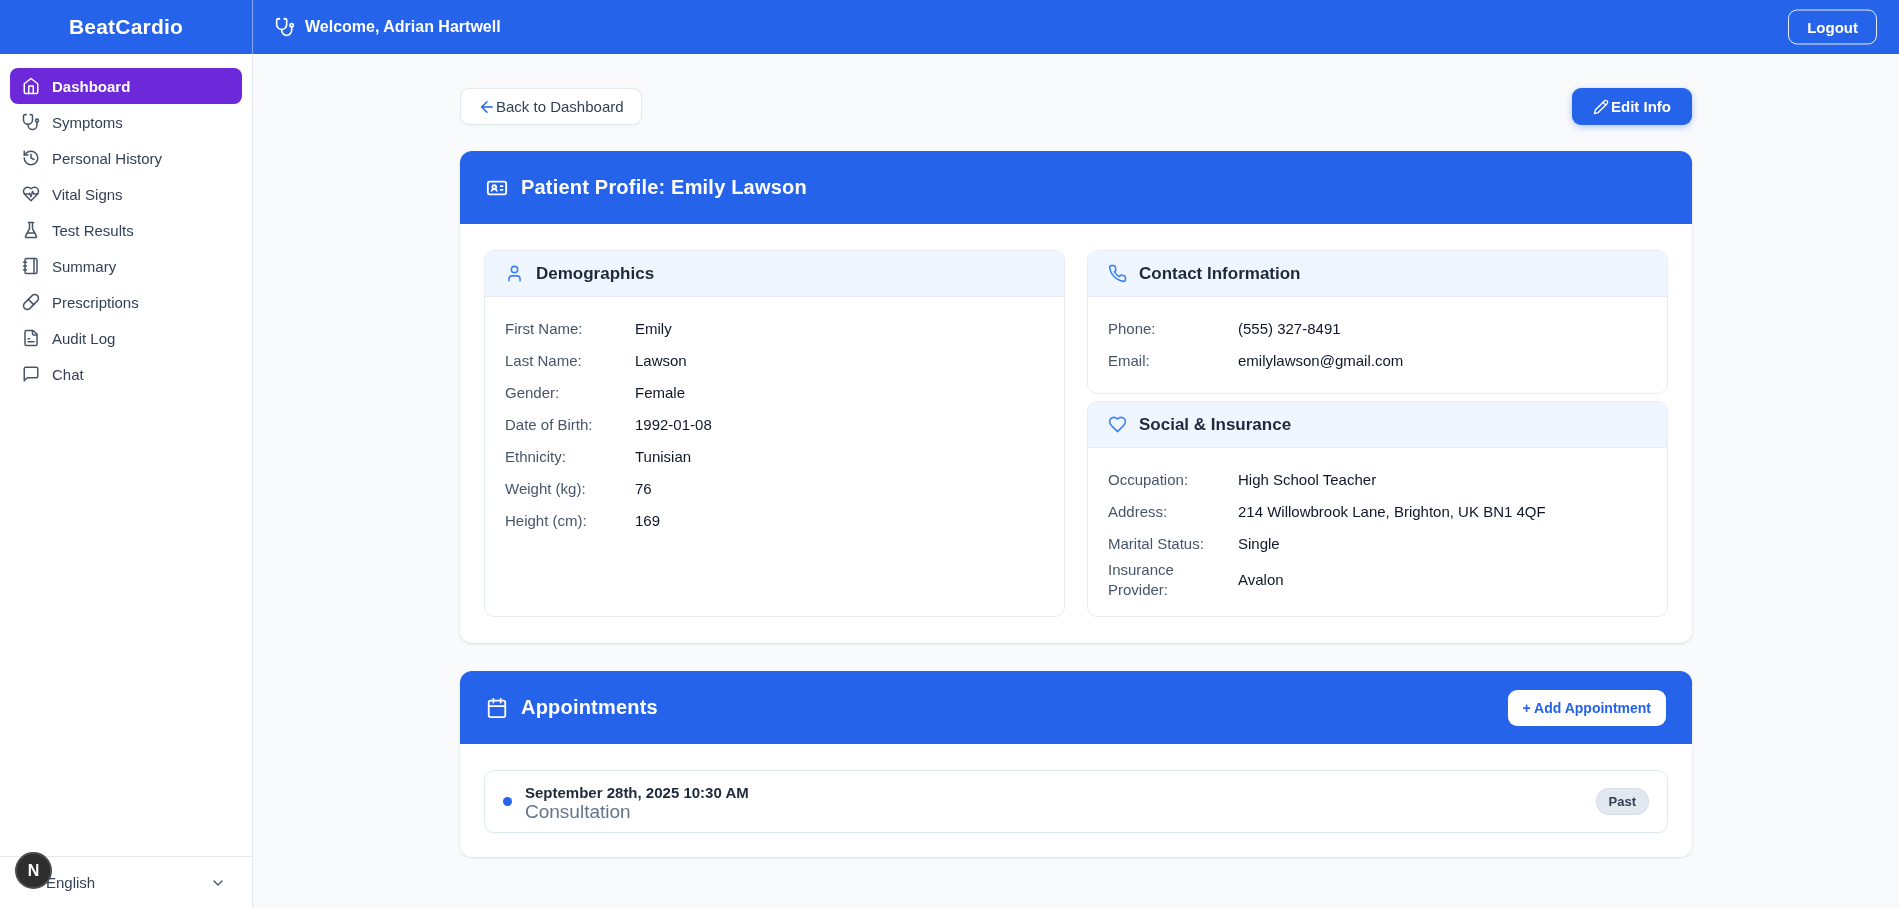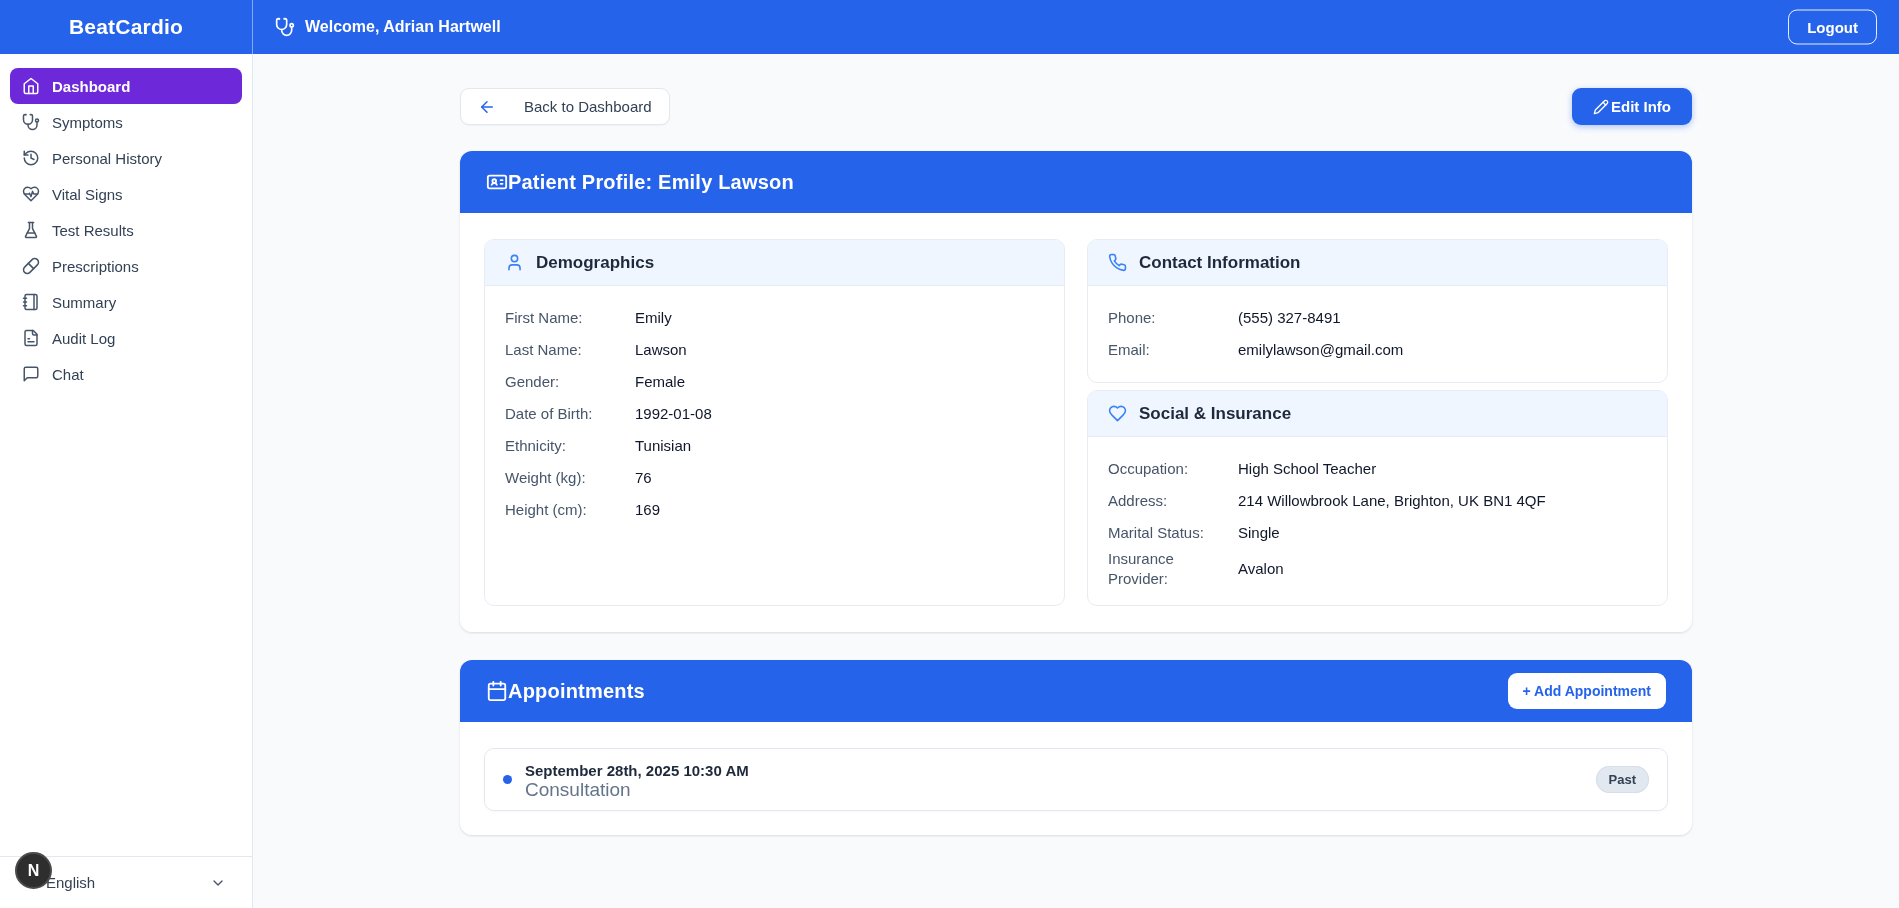--- a/index.html
+++ b/index.html
@@ -60,38 +60,38 @@
     background:#2e2e2e; border:2px solid #4b4b4b; color:#fff; font-size:16px; font-weight:bold;
     display:flex; align-items:center; justify-content:center; z-index:30; cursor:pointer;
   }
 
   
   .main { position:absolute; top:54px; left:253px; width:1646px; height:854px; }
   .container { width:1232px; margin:0 auto; padding-top:34px; }
 
   .toolbar { display:flex; justify-content:space-between; align-items:center; }
   .back-btn {
-    display:flex; align-items:center; gap:28px; background:#fff; border:1px solid #e2e8f0;
+    display:flex; align-items:center; gap:0; background:#fff; border:1px solid #e2e8f0;
     border-radius:9px; padding:0 17px; height:37px; font-size:15px; color:#334155;
     cursor:pointer; font-family:inherit; box-shadow:0 1px 2px rgba(15,23,42,.04);
   }
   .back-btn svg { width:18px; height:18px; stroke:#2563eb; }
   .edit-btn {
     display:flex; align-items:center; gap:2px; background:#2563eb; border:none;
     border-radius:9px; padding:0 21px; height:37px; font-size:15px; font-weight:bold; color:#ffffff;
     cursor:pointer; font-family:inherit; box-shadow:0 2px 6px rgba(37,99,235,.35);
   }
   .edit-btn svg { width:16px; height:16px; stroke:#fff; }
 
   .section-card {
     background:#fff; border-radius:12px; margin-top:26px; overflow:hidden;
     box-shadow:0 1px 3px rgba(15,23,42,.08), 0 1px 2px rgba(15,23,42,.05);
   }
   .section-head {
-    background:#2563eb; height:62px; display:flex; align-items:center; 
+    background:#2563eb; height:73px; display:flex; align-items:center; gap:13px;
     padding:0 26px; color:#fff;
   }
   .section-head svg { width:22px; height:22px; stroke:#fff; }
   .section-title { font-size:20px; font-weight:bold; letter-spacing:.2px; }
   .add-appt-btn {
     margin-left:auto; background:#fff; color:#2563eb; border:none; border-radius:9px;
     padding:10px 15px; font-size:14px; font-weight:bold; cursor:pointer; font-family:inherit;
   }
 
   .profile-body { padding:26px 24px; display:grid; grid-template-columns:1fr 1fr; gap:22px; }
@@ -190,37 +190,37 @@
             <path d="M10 2v7.5a2 2 0 0 1-.21.9L4.72 20.55a1 1 0 0 0 .9 1.45h12.76a1 1 0 0 0 .9-1.45L14.21 10.4a2 2 0 0 1-.21-.9V2"></path>
             <path d="M8.5 2h7"></path>
             <path d="M7 16h10"></path>
           </svg>
         </span>
       <span>Test Results</span>
     </div>
     <div class="nav-item">
       <span>
           <svg viewBox="0 0 24 24" fill="none" stroke="#475569" stroke-width="2" stroke-linecap="round" stroke-linejoin="round" width="18" height="18">
-            <path d="m10.5 20.5 10-10a4.95 4.95 0 1 0-7-7l-10 10a4.95 4.95 0 1 0 7 7Z"></path>
-            <path d="m8.5 8.5 7 7"></path>
-          </svg>
-        </span>
-      <span>Prescriptions</span>
-    </div>
-    <div class="nav-item">
-      <span>
-          <svg viewBox="0 0 24 24" fill="none" stroke="#475569" stroke-width="2" stroke-linecap="round" stroke-linejoin="round" width="18" height="18">
             <rect width="16" height="20" x="4" y="2" rx="2"></rect>
             <path d="M2 7h4"></path>
             <path d="M2 12h4"></path>
             <path d="M2 17h4"></path>
             <path d="M16 2v20"></path>
           </svg>
         </span>
       <span>Summary</span>
+    </div>
+    <div class="nav-item">
+      <span>
+          <svg viewBox="0 0 24 24" fill="none" stroke="#475569" stroke-width="2" stroke-linecap="round" stroke-linejoin="round" width="18" height="18">
+            <path d="m10.5 20.5 10-10a4.95 4.95 0 1 0-7-7l-10 10a4.95 4.95 0 1 0 7 7Z"></path>
+            <path d="m8.5 8.5 7 7"></path>
+          </svg>
+        </span>
+      <span>Prescriptions</span>
     </div>
     <div class="nav-item">
       <span>
           <svg viewBox="0 0 24 24" fill="none" stroke="#475569" stroke-width="2" stroke-linecap="round" stroke-linejoin="round" width="18" height="18">
             <path d="M15 2H6a2 2 0 0 0-2 2v16a2 2 0 0 0 2 2h12a2 2 0 0 0 2-2V7Z"></path>
             <path d="M14 2v4a2 2 0 0 0 2 2h4"></path>
             <path d="M10 13H8"></path>
             <path d="M16 17H8"></path>
           </svg>
         </span>

